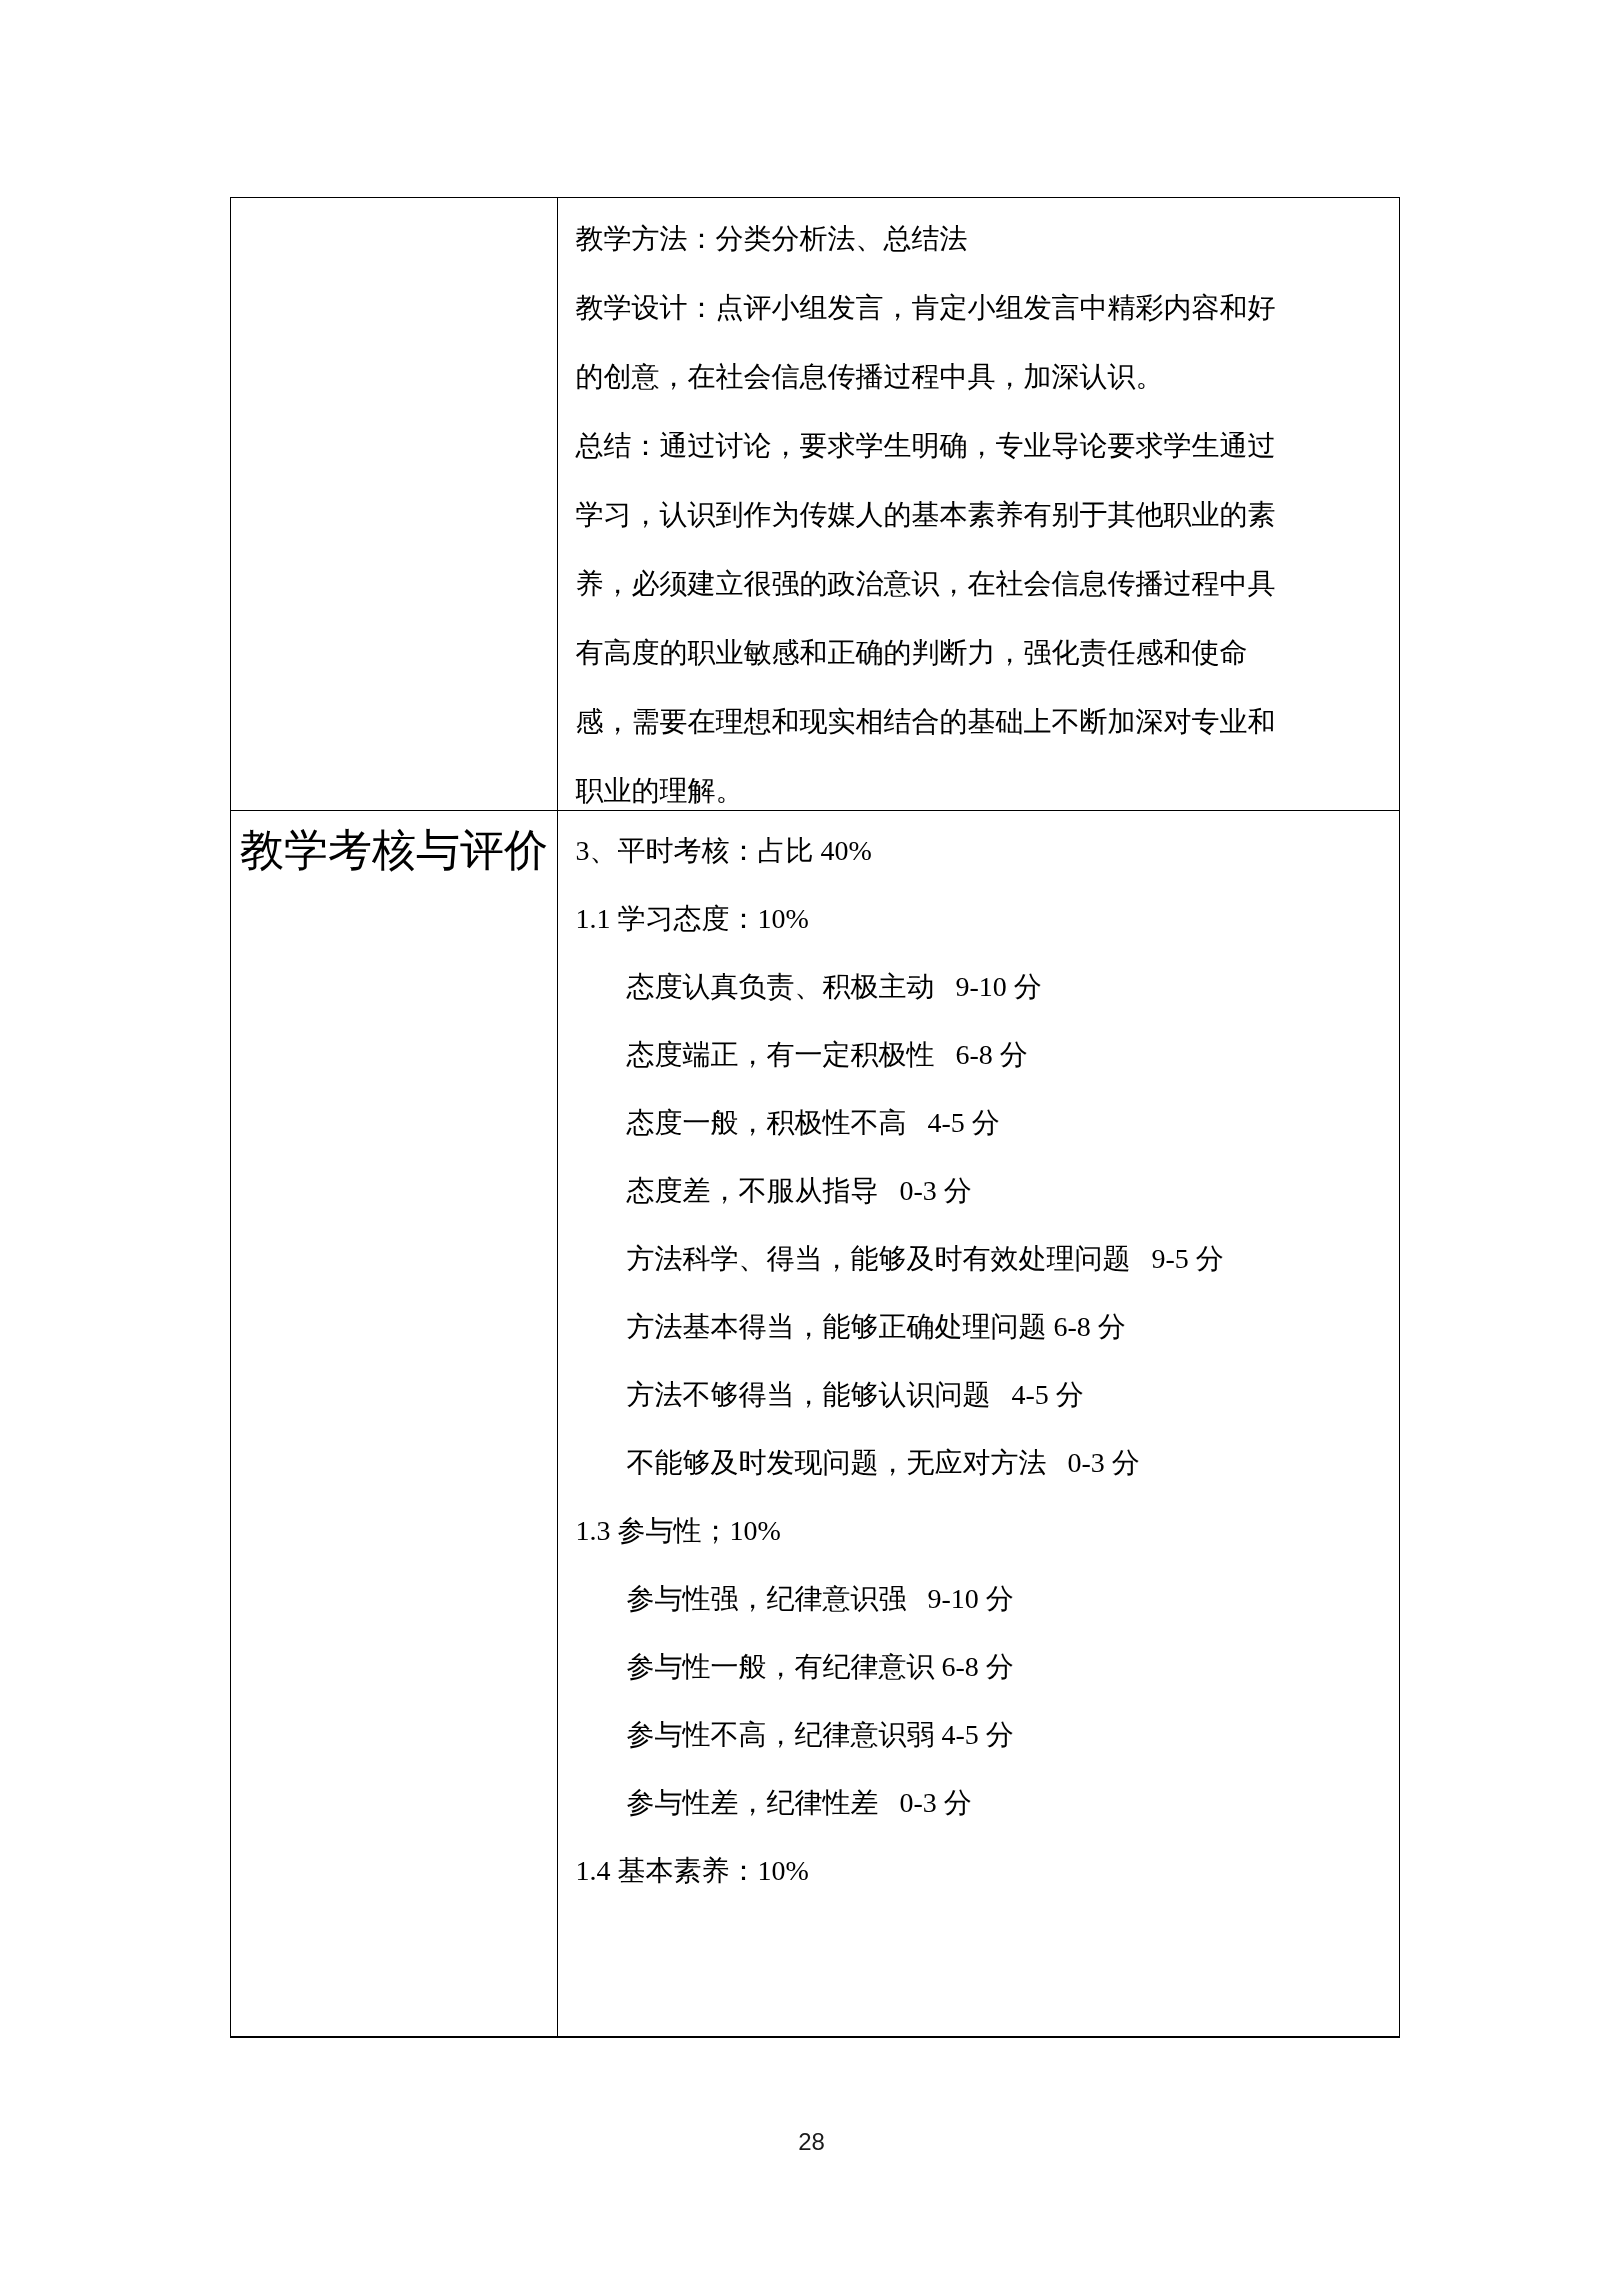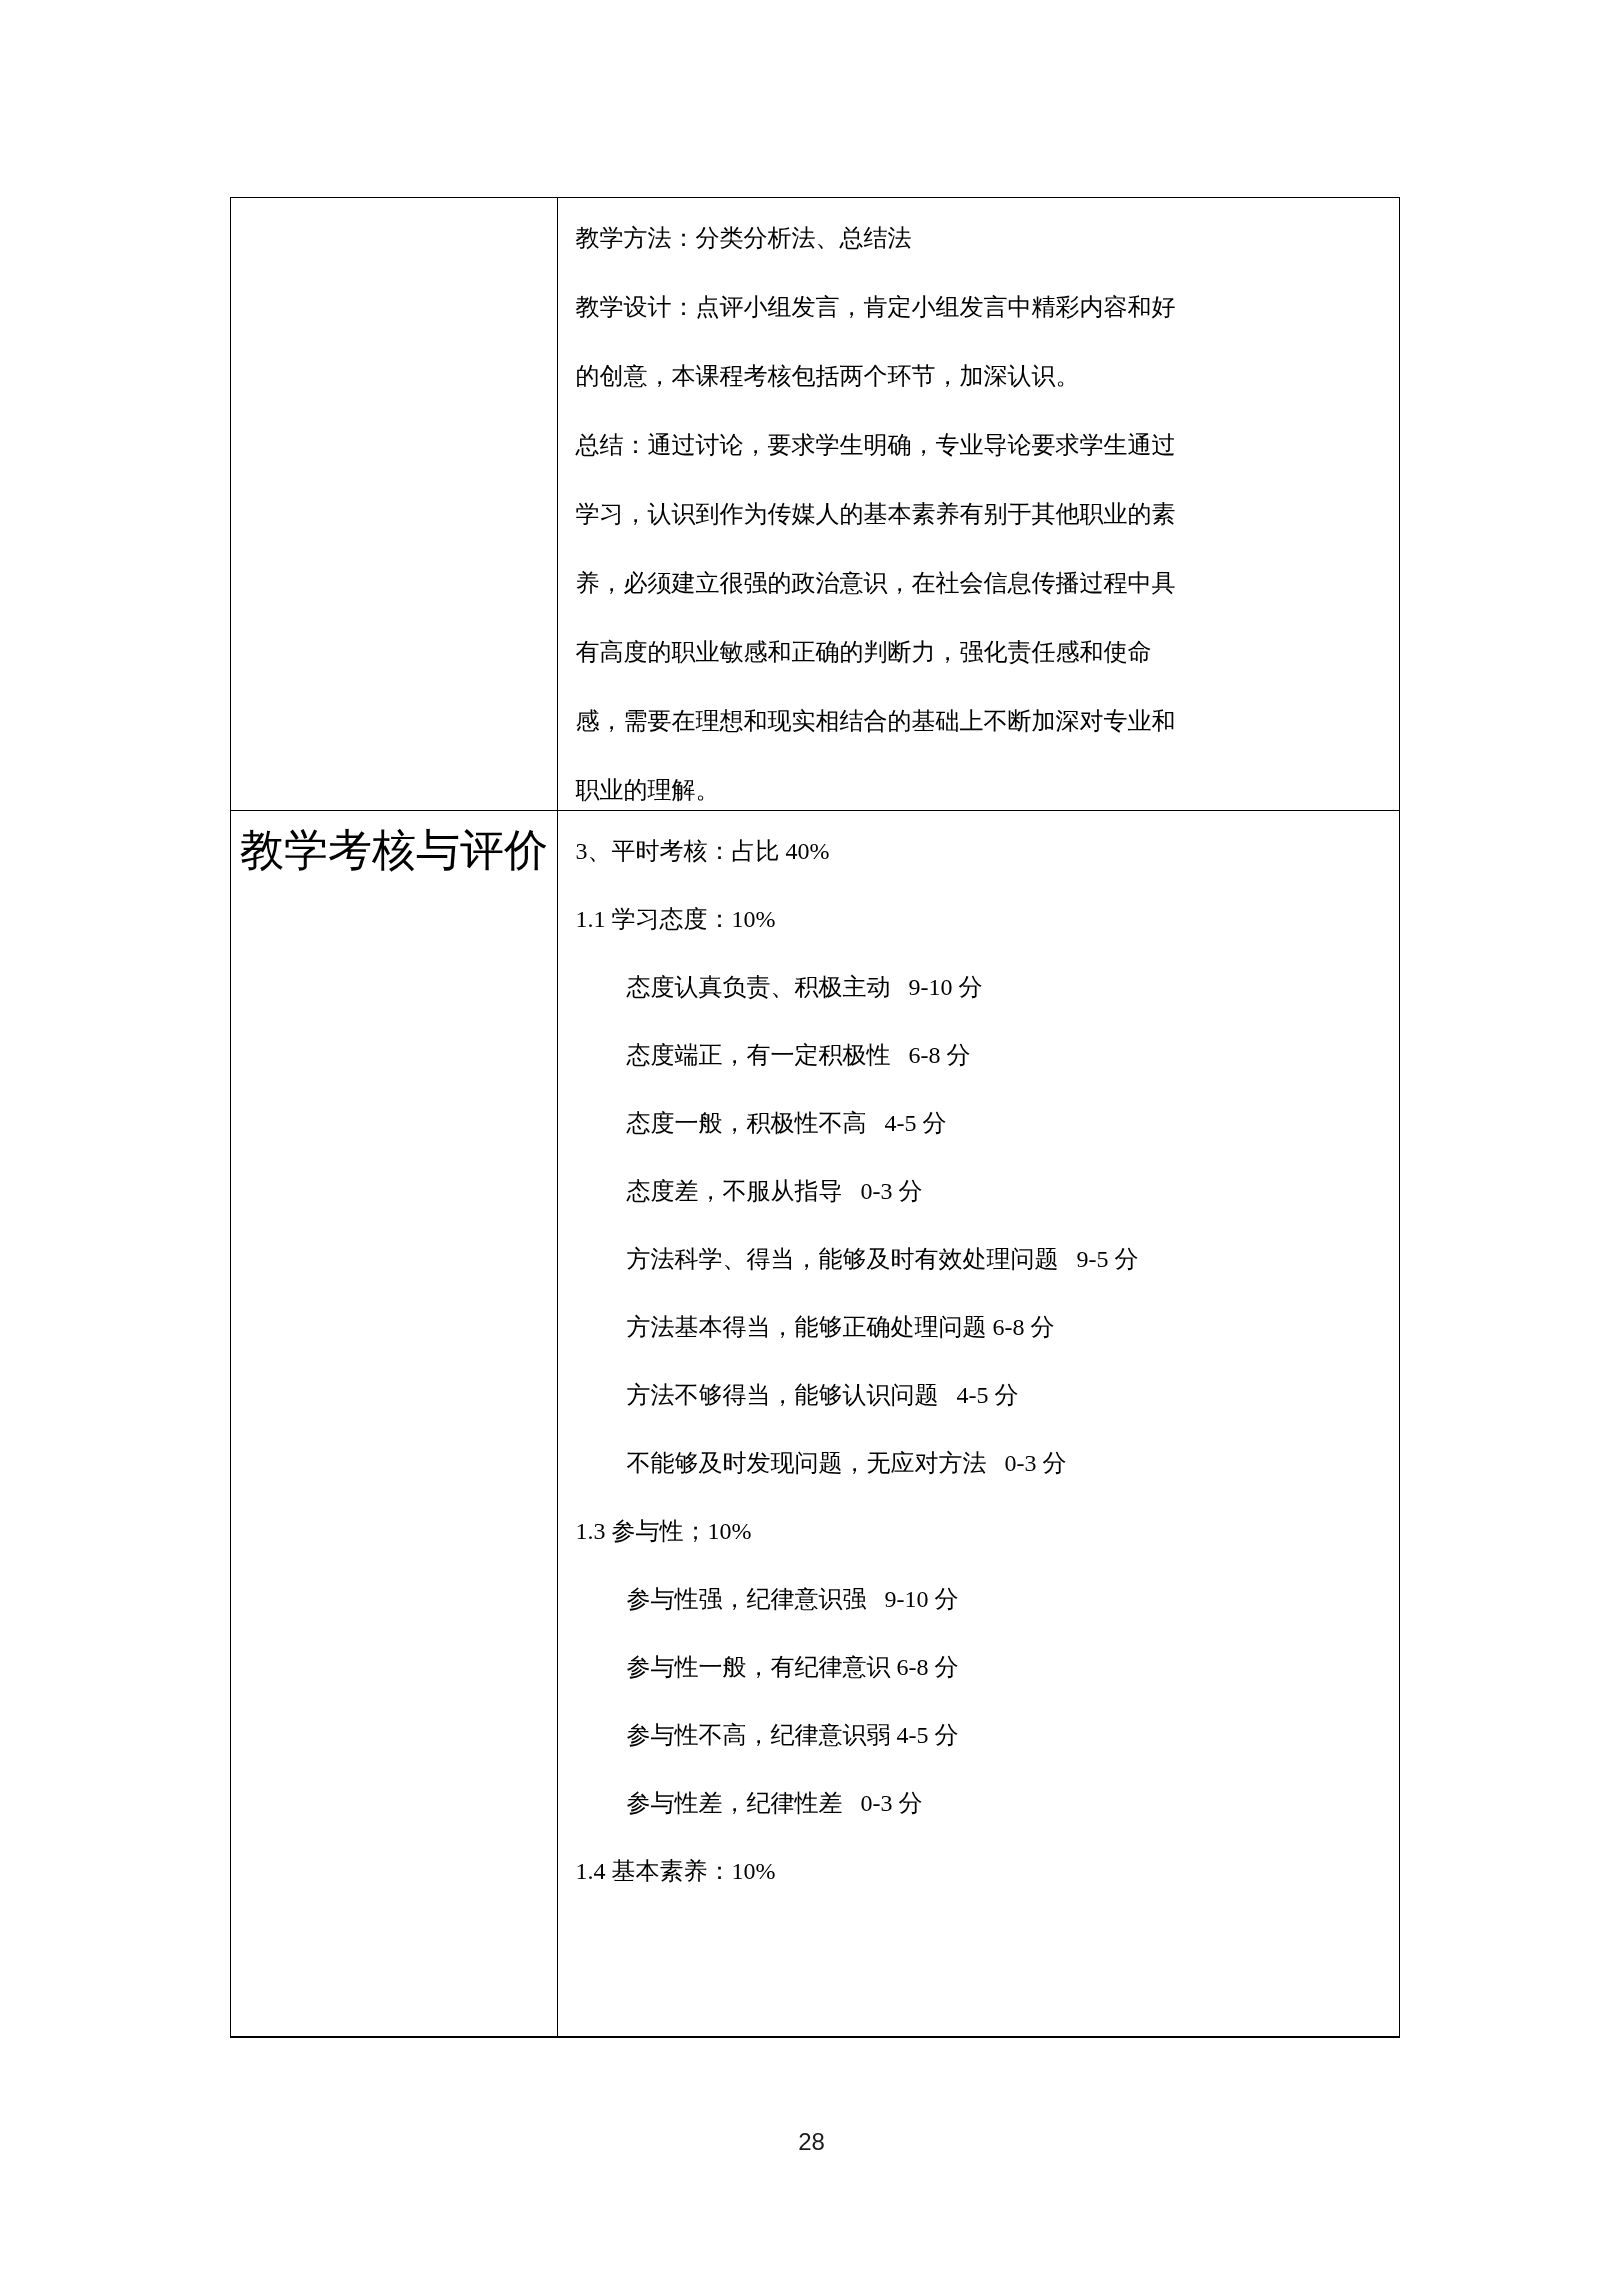--- a/index.html
+++ b/index.html
@@ -47,21 +47,21 @@
   .content-cell {
     flex: 1 1 auto;
     padding: 6.3px 8px 0 17.4px;
   }
   .label-text {
     font-size: 44px;
     line-height: 68px;
     white-space: pre-wrap;
   }
   .line {
-    font-size: 24px;
+    font-size: 28px;
     line-height: 68px;
     white-space: pre-wrap;
   }
   .row-methods .line { line-height: 69px; }
   .line.indent {
     padding-left: 51px;
   }
   .page-number {
     position: absolute;
     top: 2128px;
@@ -81,21 +81,21 @@
 
   <div class="doc-table">
 
     <div class="row row-methods">
       <div class="cell label-cell">
         <div class="label-text"></div>
       </div>
       <div class="cell content-cell">
           <div class="line">教学方法：分类分析法、总结法</div>
           <div class="line">教学设计：点评小组发言，肯定小组发言中精彩内容和好</div>
-          <div class="line">的创意，本课程考核包括两个环节，加深认识。</div>
+          <div class="line">的创意，在社会信息传播过程中具，加深认识。</div>
           <div class="line">总结：通过讨论，要求学生明确，专业导论要求学生通过</div>
           <div class="line">学习，认识到作为传媒人的基本素养有别于其他职业的素</div>
           <div class="line">养，必须建立很强的政治意识，在社会信息传播过程中具</div>
           <div class="line">有高度的职业敏感和正确的判断力，强化责任感和使命</div>
           <div class="line">感，需要在理想和现实相结合的基础上不断加深对专业和</div>
           <div class="line">职业的理解。</div>
         </div>
     </div>
 
     <div class="row row-assessment">

